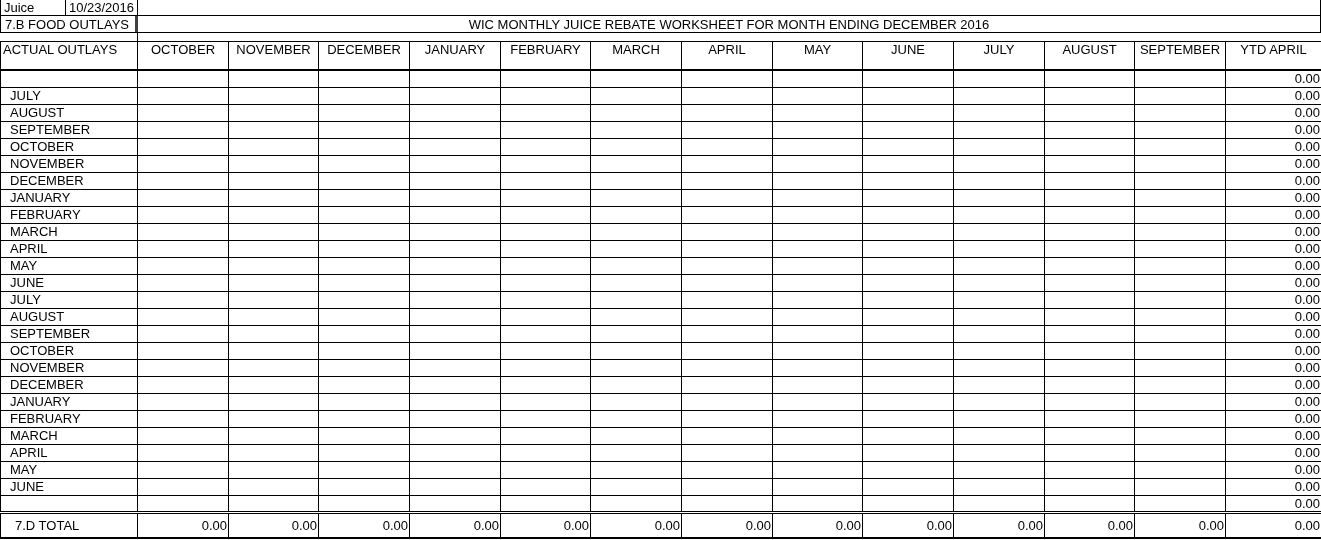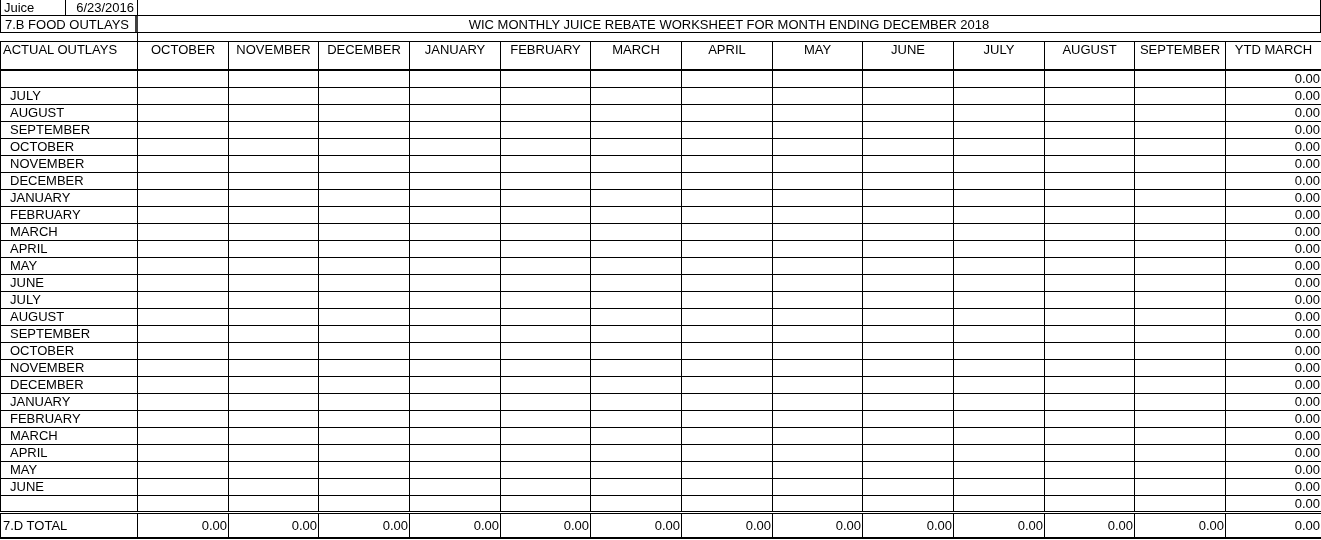--- a/index.html
+++ b/index.html
@@ -25,35 +25,35 @@
   th,td{
     box-sizing:border-box;border:1px solid #000;
     padding:0 3px;height:17px;overflow:hidden;white-space:nowrap;
     font-weight:normal;font-size:13px;line-height:15px;
   }
   thead th{height:24px;vertical-align:bottom;text-align:center;border-bottom:2px solid #000;padding-bottom:12px;}
   thead th.first{text-align:left;padding-left:2px;}
   td.labelcell{text-align:left;padding-left:9px;}
   td.num{text-align:right;padding-right:1px;}
   tfoot td{height:26px;border-top:3px double #000;border-bottom:2px solid #000;vertical-align:middle;}
-  tfoot td.totlabel{text-align:left;padding-left:2px;}
+  tfoot td.totlabel{text-align:left;padding-left:14px;}
 </style>
 </head>
 <body>
 
 <div class="sheet">
 
   <div class="toprow">
     <div class="c cell-sheetname">Juice</div>
-    <div class="c cell-date">6/23/2016</div>
+    <div class="c cell-date">10/23/2016</div>
   </div>
 
   <div class="toprow row-b">
     <div class="c cell-section">7.B FOOD OUTLAYS</div>
-    <div class="c cell-banner">WIC MONTHLY JUICE REBATE WORKSHEET FOR MONTH ENDING DECEMBER 2018</div>
+    <div class="c cell-banner">WIC MONTHLY JUICE REBATE WORKSHEET FOR MONTH ENDING DECEMBER 2016</div>
   </div>
 
   <div class="gaprow">
     <div class="stub"></div>
   </div>
 
   <table>
     <colgroup>
       <col style="width:137px">
       <col style="width:91px">
@@ -78,21 +78,21 @@
         <th>DECEMBER</th>
         <th>JANUARY</th>
         <th>FEBRUARY</th>
         <th>MARCH</th>
         <th>APRIL</th>
         <th>MAY</th>
         <th>JUNE</th>
         <th>JULY</th>
         <th>AUGUST</th>
         <th>SEPTEMBER</th>
-        <th>YTD MARCH</th>
+        <th>YTD APRIL</th>
       </tr>
     </thead>
     <tbody>
         <tr>
           <td class="labelcell"></td>
           <td></td>
           <td></td>
           <td></td>
           <td></td>
           <td></td>

